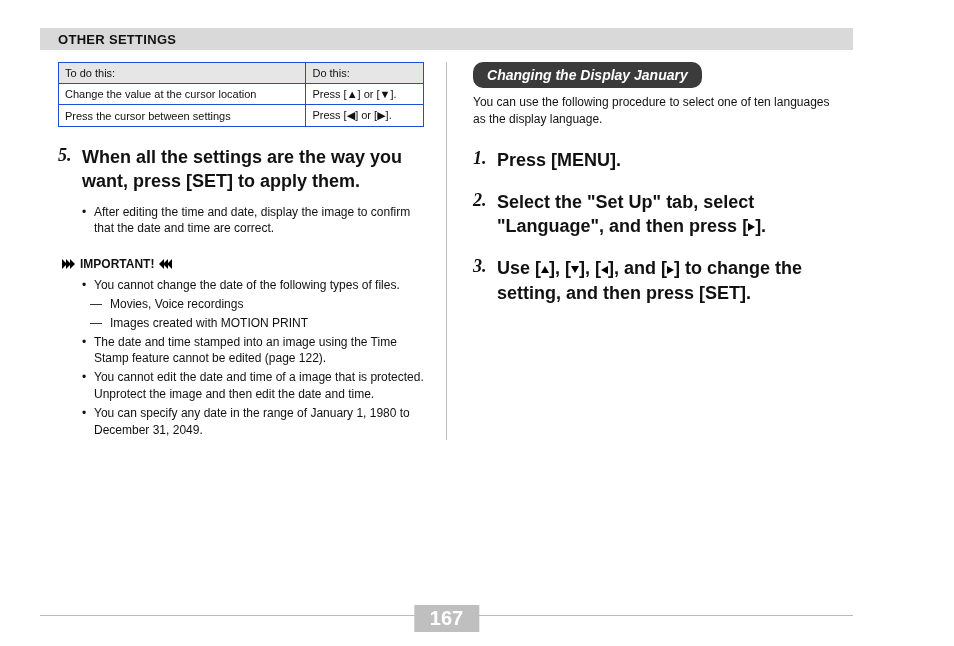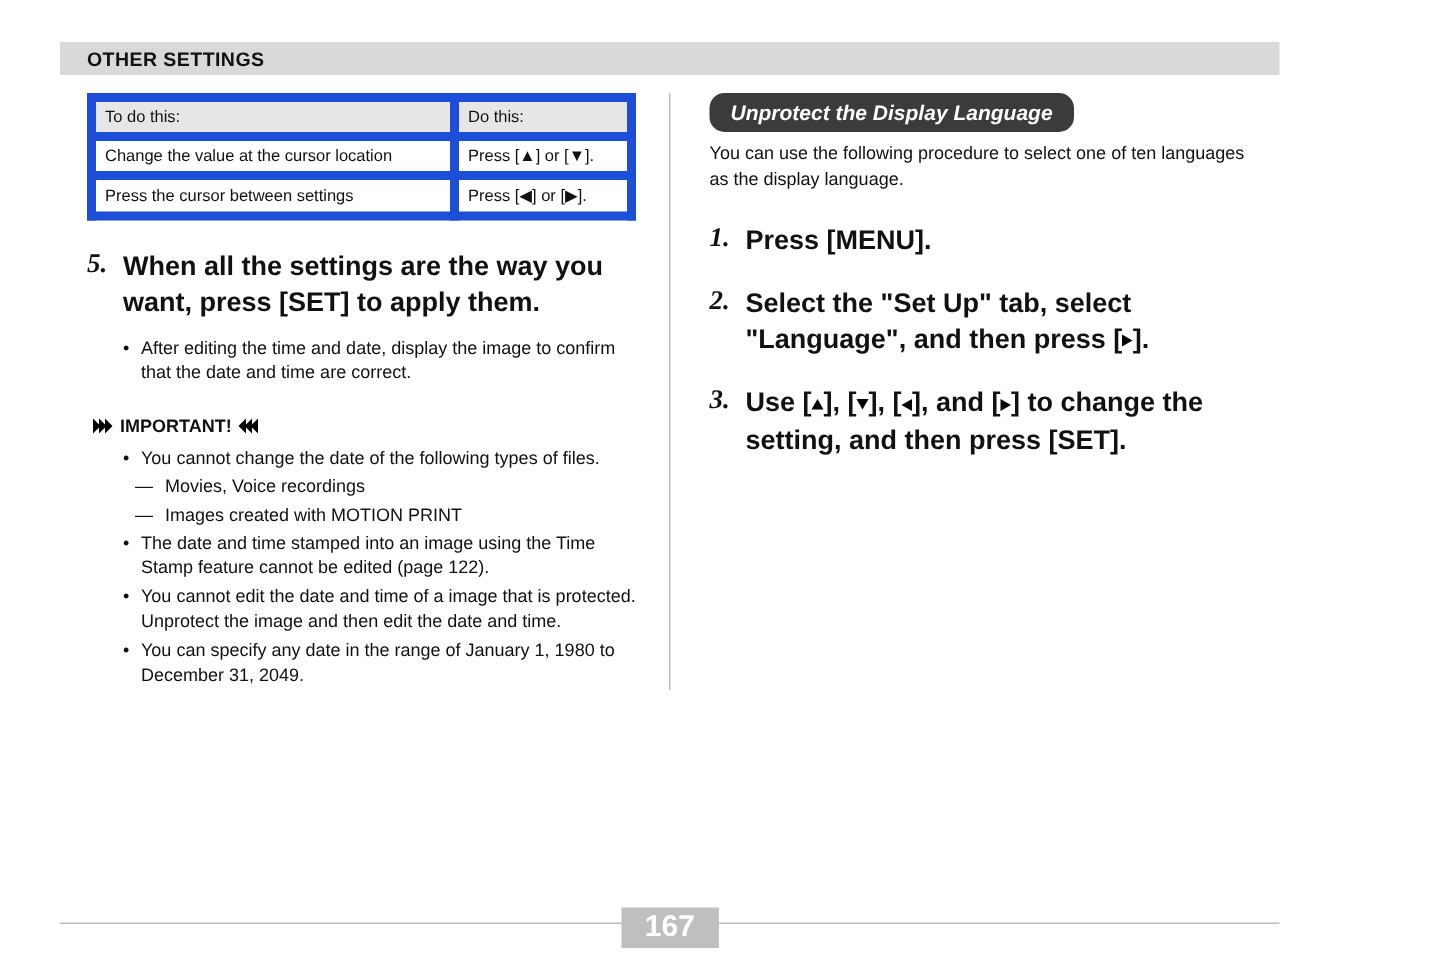--- a/index.html
+++ b/index.html
@@ -5,21 +5,21 @@
   html,body{margin:0;padding:0;background:#fff;}
   body{font-family:Helvetica,Arial,sans-serif;color:#111;}
   .page{width:893px;height:646px;box-sizing:border-box;padding:28px 40px 20px 40px;position:relative;}
   .header-bar{background:#d9d9d9;height:22px;display:flex;align-items:center;padding-left:18px;font-weight:bold;font-size:13px;letter-spacing:.3px;}
   .columns{display:flex;margin-top:12px;}
   .col{width:50%;box-sizing:border-box;}
   .col-left{padding:0 20px 0 18px;}
   .col-right{padding:0 8px 0 24px;}
   .divider{width:0;border-left:1px solid #bcbcbc;margin:0 2px;}
   table.small{border-collapse:collapse;width:100%;font-size:11px;}
-  table.small th,table.small td{border:6px solid #1d4ed8;padding:4px 6px;text-align:left;vertical-align:middle;}
+  table.small th,table.small td{border:1px solid #1d4ed8;padding:4px 6px;text-align:left;vertical-align:middle;}
   table.small th{background:#e6e6e6;font-weight:normal;}
   .step{display:flex;margin-top:18px;}
   .step-num{font:italic bold 18px Georgia,serif;width:24px;flex-shrink:0;}
   .step-body{font-size:18px;font-weight:bold;line-height:1.35;}
   .sub{margin:10px 0 0 24px;font-size:12px;line-height:1.4;}
   .sub .row{display:flex;margin-bottom:2px;}
   .sub .dot{width:12px;flex-shrink:0;}
   .sub .dash{width:20px;flex-shrink:0;padding-left:8px;}
   .important-line{display:flex;align-items:center;margin:20px 0 6px 4px;font-size:12px;font-weight:bold;}
   .chevs{display:inline-flex;}
@@ -116,21 +116,21 @@
             <span>You can specify any date in the range of January 1, 1980 to December 31, 2049.</span>
           </div>
       </div>
 
     </div>
 
     <div class="divider"></div>
 
     <div class="col col-right">
 
-      <div class="pill">Unprotect the Display Language</div>
+      <div class="pill">Changing the Display January</div>
       <div class="body-text">You can use the following procedure to select one of ten languages as the display language.</div>
 
       <div class="step">
         <div class="step-num">1.</div>
         <div class="step-body">Press [MENU].</div>
       </div>
 
       <div class="step">
         <div class="step-num">2.</div>
         <div class="step-body">

